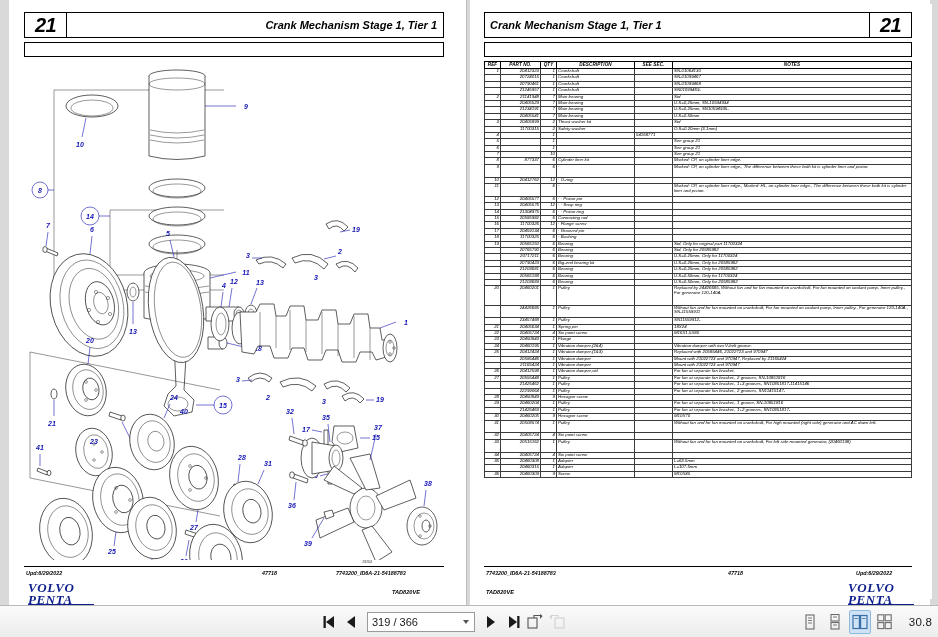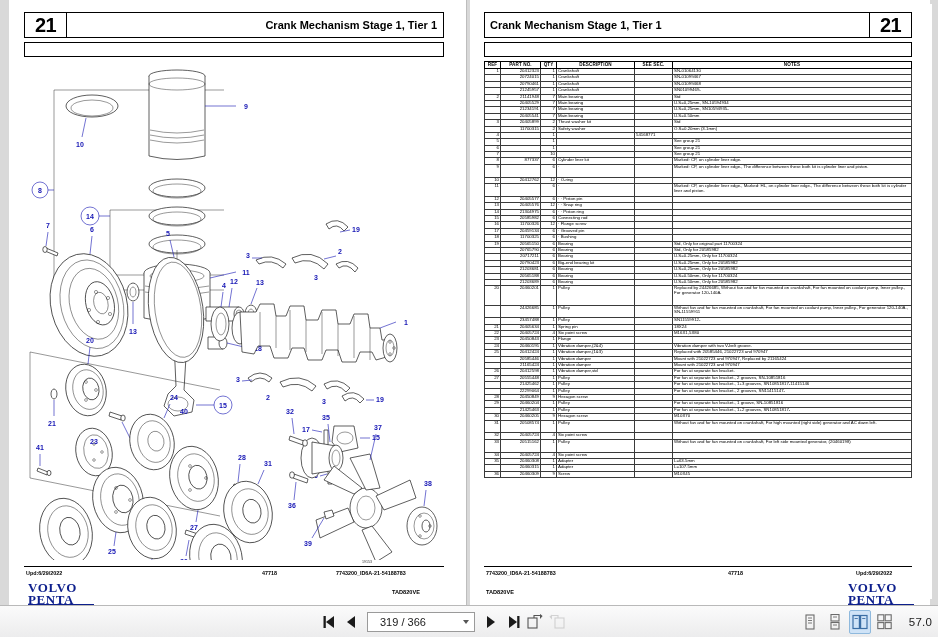--- a/index.html
+++ b/index.html
@@ -5,21 +5,21 @@
 <style>
   * { box-sizing: border-box; margin: 0; padding: 0; }
   html, body {
     width: 938px; height: 637px;
     font-family: "Liberation Sans", sans-serif;
     background: #ffffff; overflow: hidden;
   }
   #app { position: relative; width: 938px; height: 637px; background:#ffffff; }
 
   
-  .spread { position:absolute; left:0; top:0; width:938px; height:605px; background:#0ea5e9; display:flex; }
+  .spread { position:absolute; left:0; top:0; width:938px; height:605px; background:#0ea5e9; display:flex;font-style:italic; }
   .page { position:relative; background:#fff; height:605px; }
   .page-left  { width:470px; }
   .page-right { width:468px; }
   .page-inner { position:absolute; background:#fff; }
   .page-left .page-inner  { left:10px;  top:4px; width:452px; height:595px; }
   .page-right .page-inner { left:6px;   top:4px; width:456px; height:595px; }
 
   .gutter { position:absolute; left:466px; top:0; width:6px; height:605px;
             background:#d8d8d8; border-left:1px solid #bdbdbd; border-right:1px solid #bdbdbd; }
   .edge-shadow-l { position:absolute; left:0; top:0; width:9px; height:605px; background:#d9d9d9; }
@@ -89,21 +89,21 @@
   .tb-left-pad { width:318px; }
   .tb-btn {
     width:22px; height:24px; display:flex; align-items:center; justify-content:center;
     cursor:pointer; border:1px solid transparent; border-radius:2px;
   }
   .tb-btn.disabled { opacity:0.38; cursor:default; }
   .tb-btn.active { background:#cfe3f7; border-color:#8fb9dd; }
   .pagebox {
     width:108px; height:20px; margin:0 5px; background:#fff;
     border:1px solid #9a9a9a; display:flex; align-items:center;
-    padding:0 12px; font-size:11px; color:#1a1a1a; position:relative;
+    padding:0 4px; font-size:11px; color:#1a1a1a; position:relative;
   }
   .pagebox .caret {
     position:absolute; right:5px; top:50%; margin-top:-2px;
     width:0; height:0; border-left:3.5px solid transparent;
     border-right:3.5px solid transparent; border-top:4px solid #555;
   }
   .tb-spacer { flex:1; }
   .tb-right { display:flex; align-items:center; gap:3px; padding-right:6px; }
   .zoomval { font-size:11.5px; color:#1a1a1a; margin-left:10px; letter-spacing:0.2px; }
   .ico { display:block; }
@@ -1029,16 +1029,16 @@
 
       <div class="tb-btn" title="Facing continuous">
         <svg class="ico" width="16" height="16" viewBox="0 0 16 16">
           <rect x="0.8" y="0.8" width="6" height="6" fill="none" stroke="#6b6b6b" stroke-width="1.1"></rect>
           <rect x="8.2" y="0.8" width="6" height="6" fill="none" stroke="#6b6b6b" stroke-width="1.1"></rect>
           <rect x="0.8" y="8.6" width="6" height="6" fill="none" stroke="#6b6b6b" stroke-width="1.1"></rect>
           <rect x="8.2" y="8.6" width="6" height="6" fill="none" stroke="#6b6b6b" stroke-width="1.1"></rect>
         </svg>
       </div>
 
-      <div class="zoomval">57.0</div>
+      <div class="zoomval">30.8</div>
     </div>
   </div>
 </div>
 
 </body></html>

